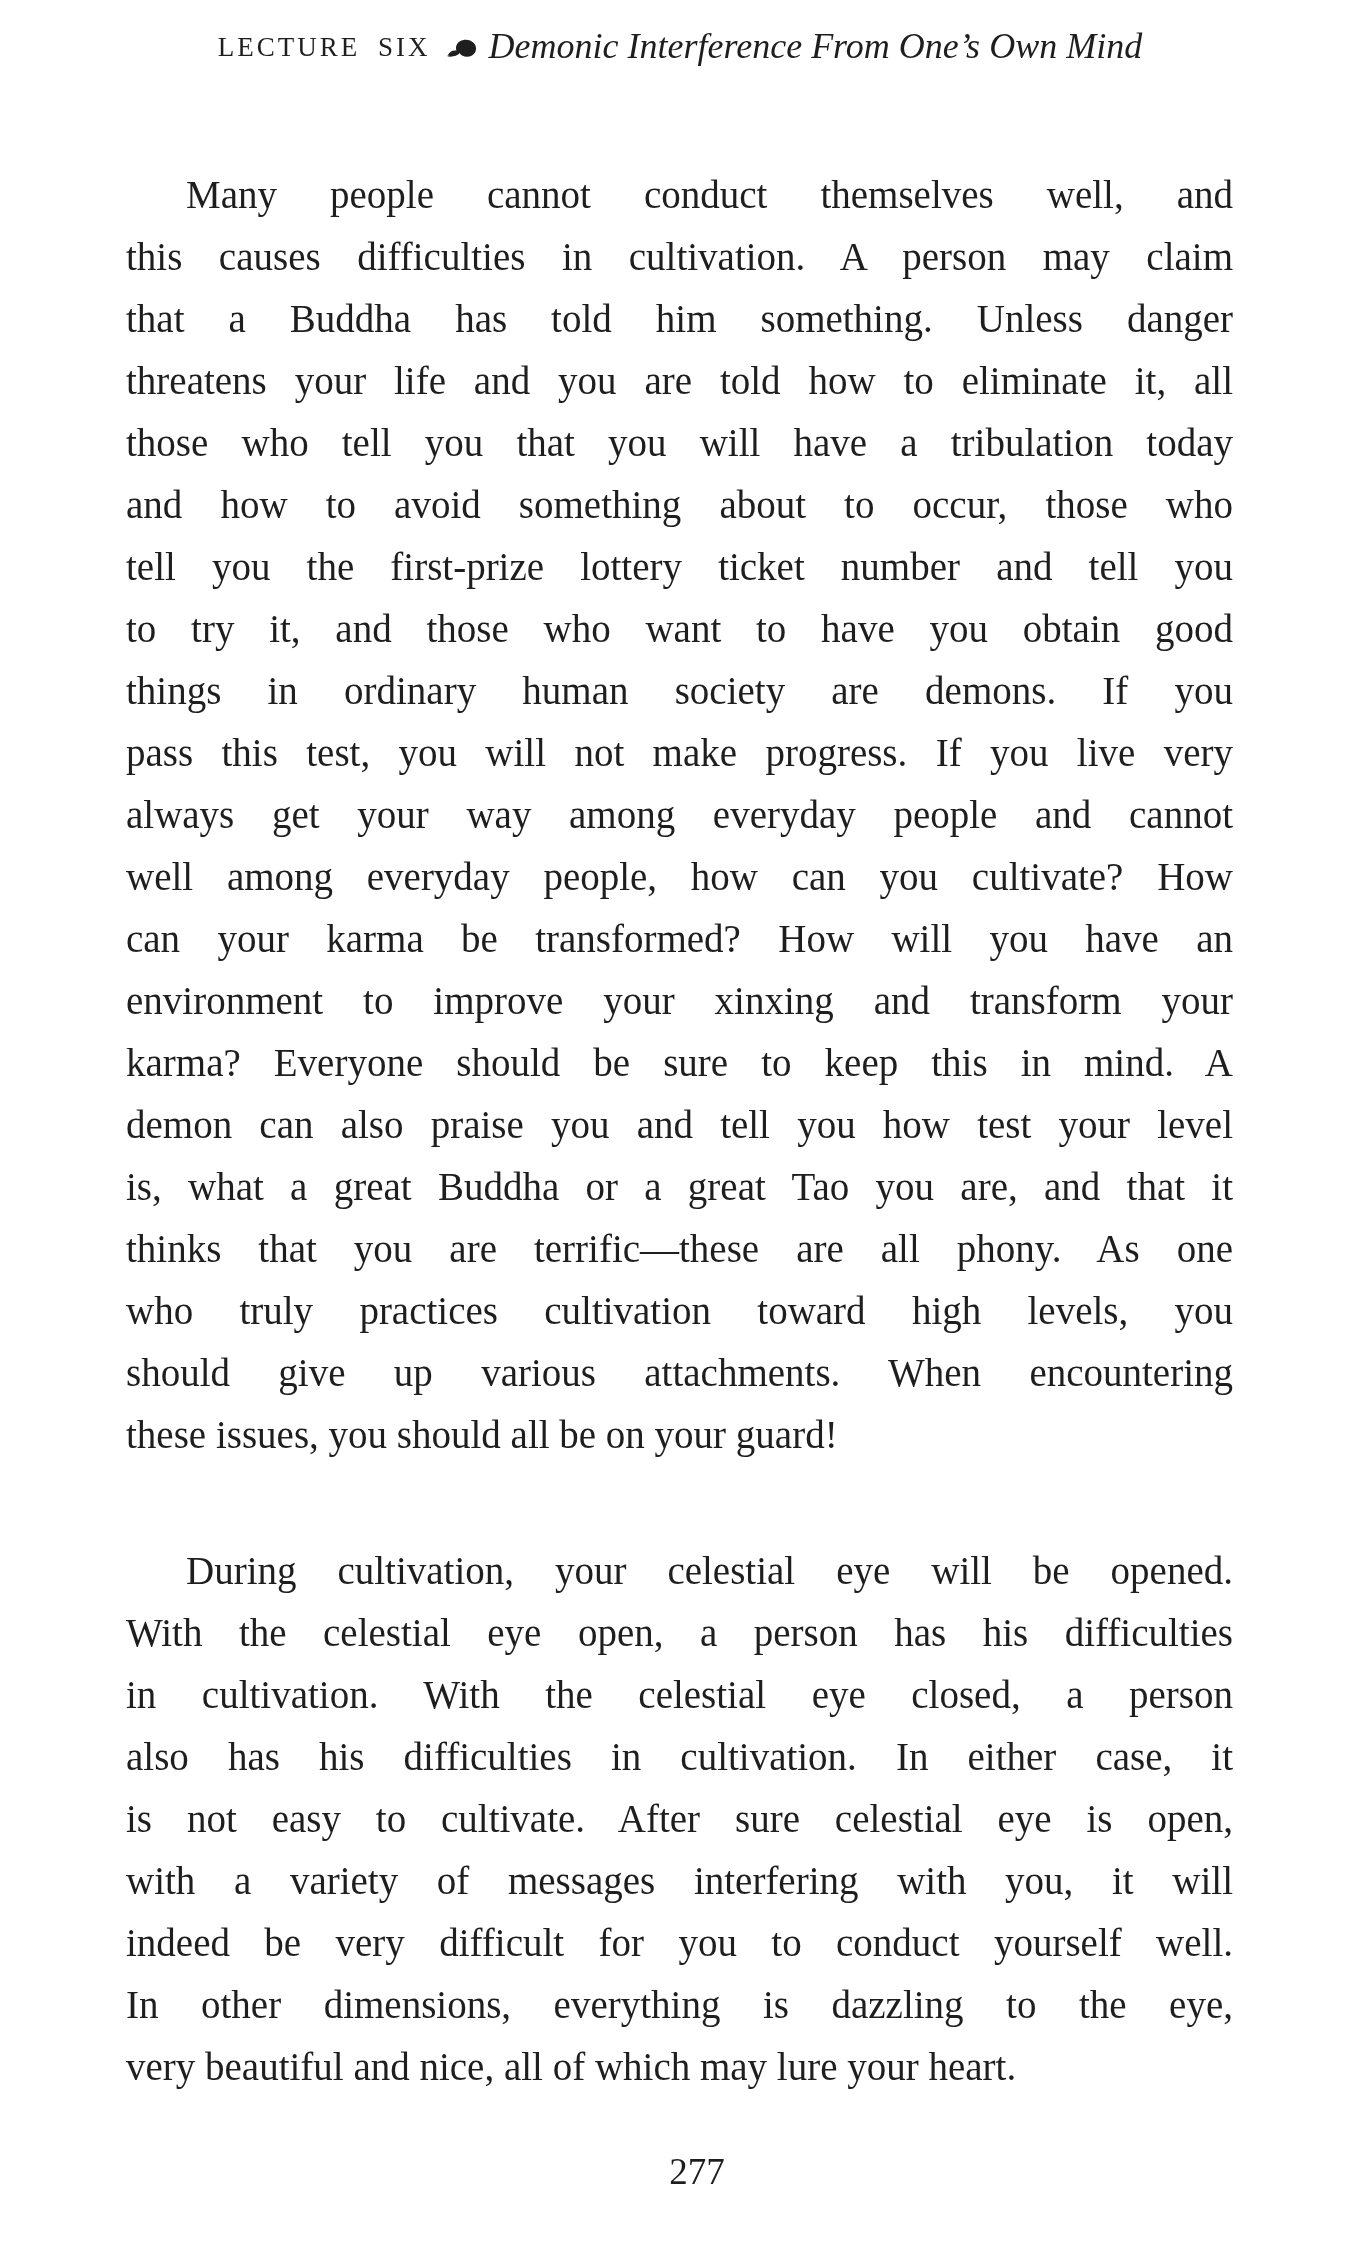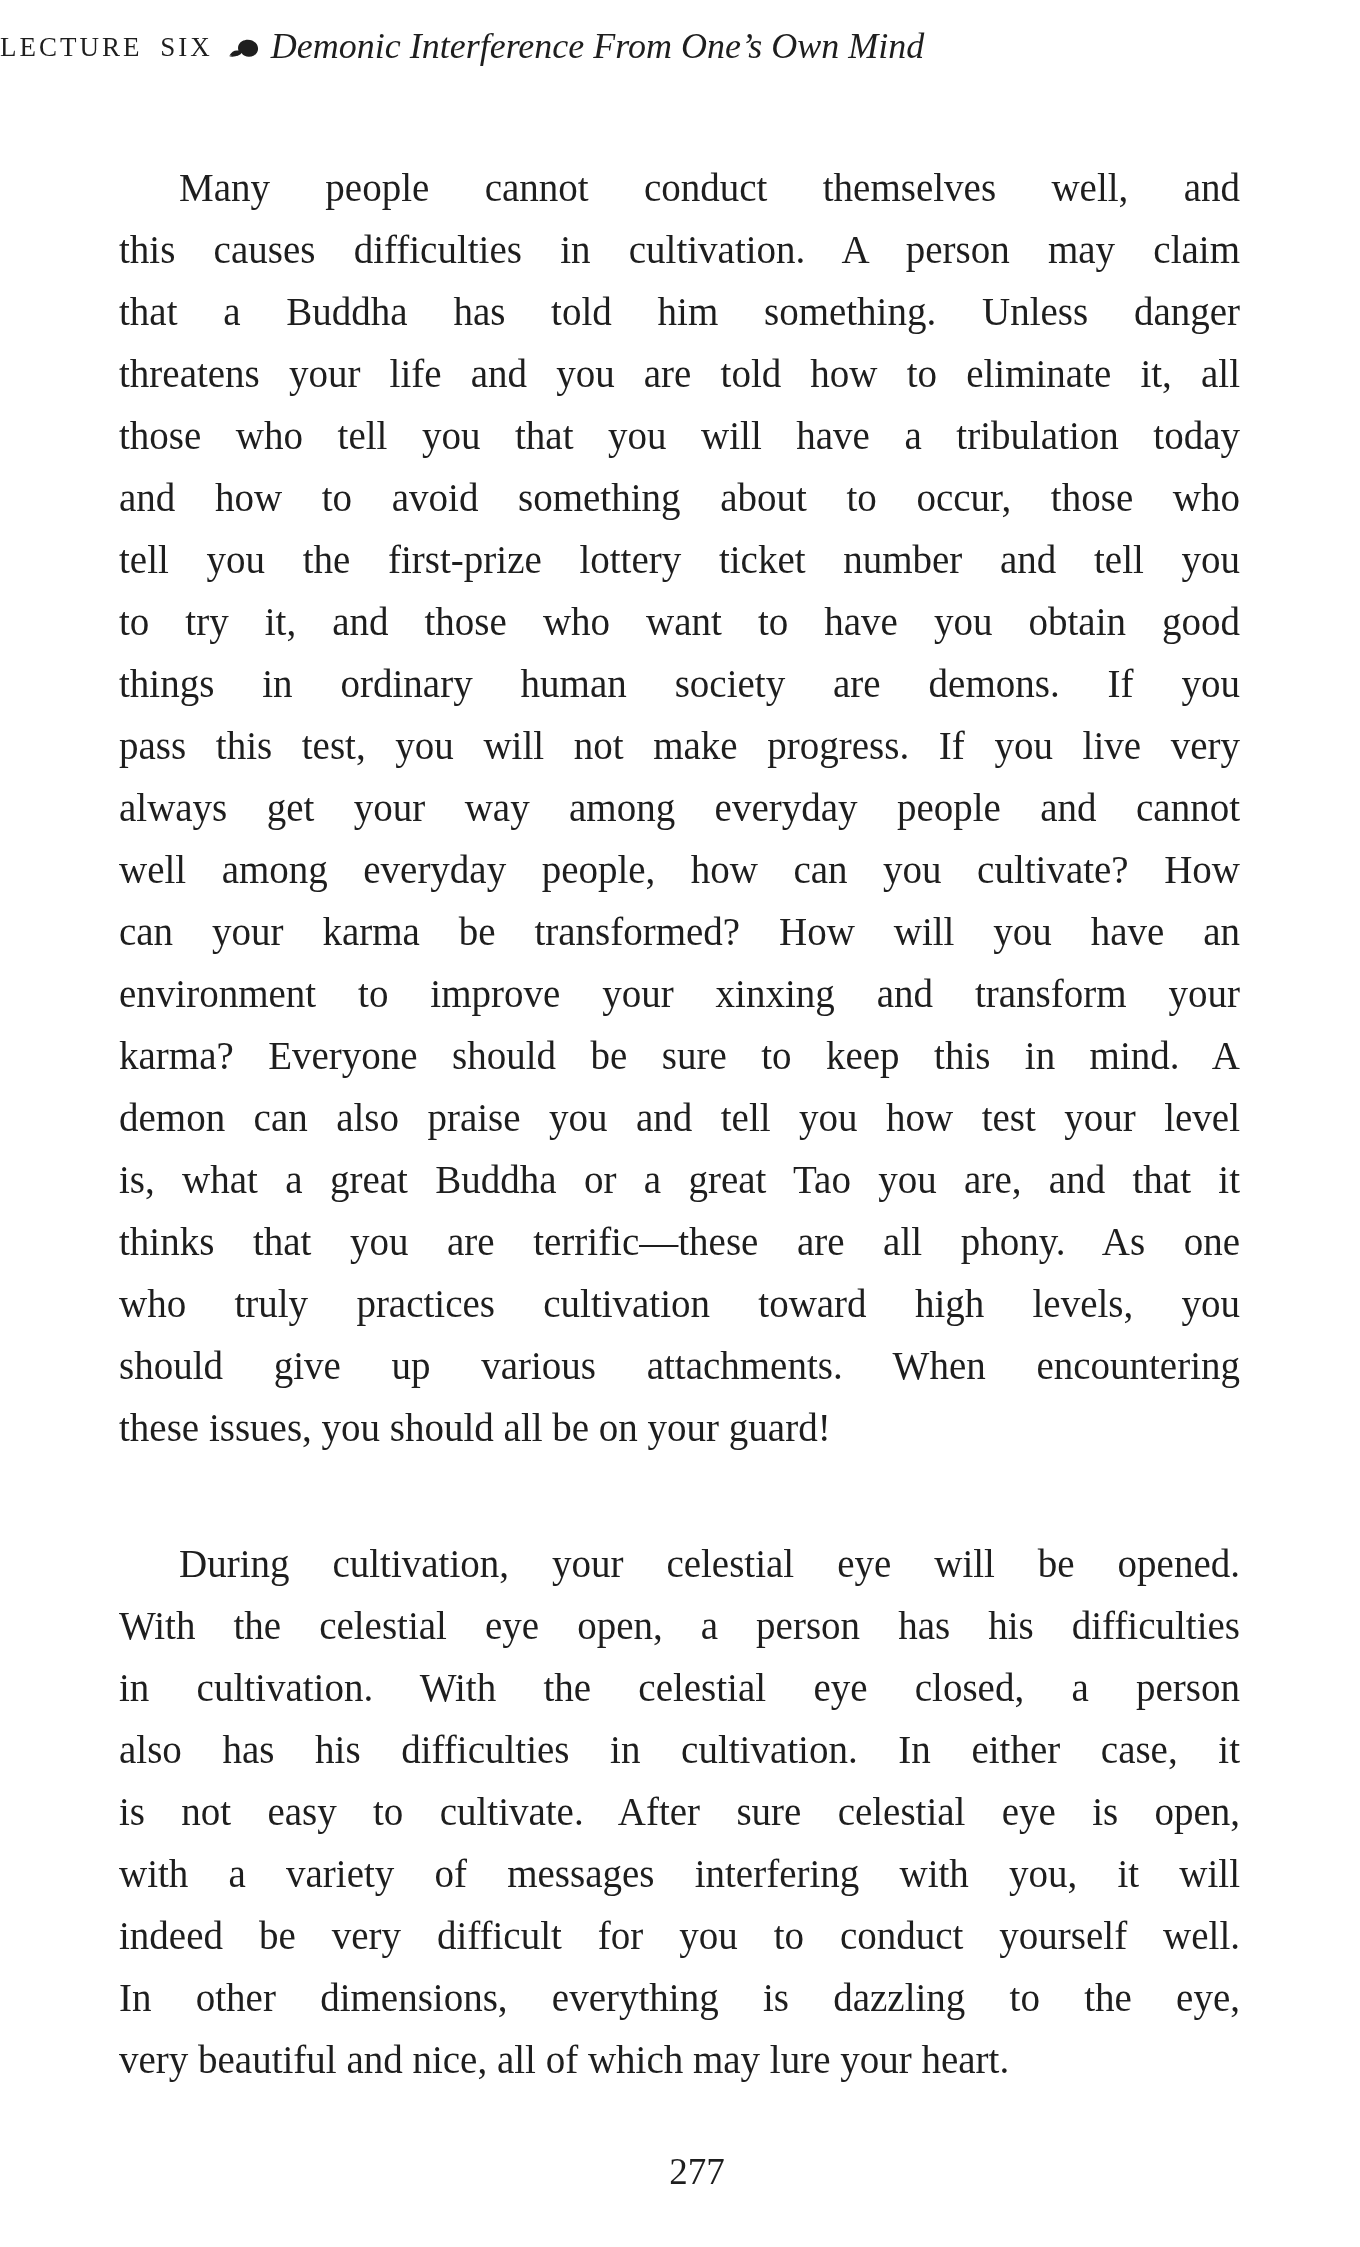--- a/index.html
+++ b/index.html
@@ -12,21 +12,21 @@
     font-family: "Liberation Serif", "DejaVu Serif", serif;
     overflow: hidden;
   }
 
   
   .running-header {
     position: absolute;
     top: 24px;
     left: 0;
     width: 100%;
-    text-align: left;
+    text-align: center;
     white-space: nowrap;
     line-height: 44px;
   }
   .lecture-label {
     font-size: 27px;
     letter-spacing: 3px;
     word-spacing: 8px;
     vertical-align: 2px;
   }
   .ornament {
@@ -42,21 +42,21 @@
     font-size: 36px;
   }
 
   
   .body-text {
     position: absolute;
     left: 118px;
     top: 156px;
     width: 1123px;
   }
-  .paragraph { margin: 1px; }
+  .paragraph { margin: 8px; }
   .paragraph + .paragraph { margin-top: 74px; }
   .line {
     font-size: 39px;
     line-height: 62px;
     text-align: justify;
     text-align-last: justify;
     text-justify: inter-word;
     white-space: normal;
   }
   .line.indent { text-indent: 60px; }

